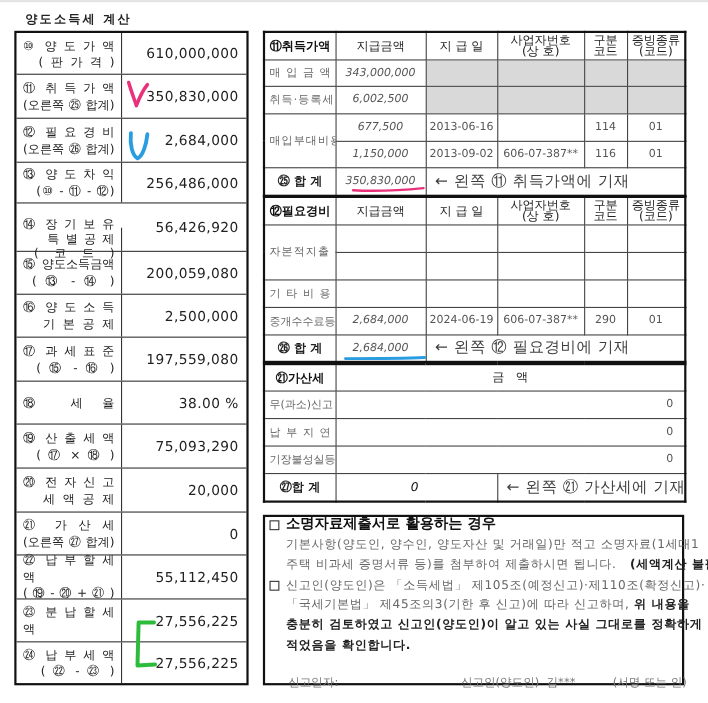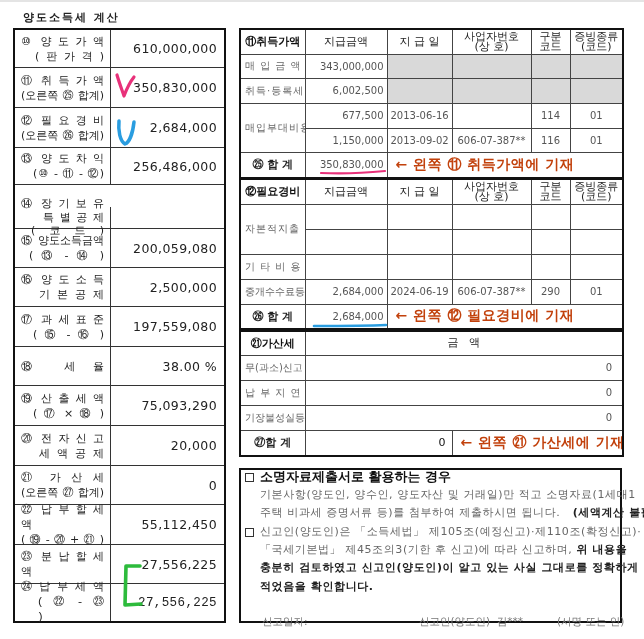--- a/index.html
+++ b/index.html
@@ -12,21 +12,21 @@
     position:absolute; left:23px; top:11px; font-size:11px; font-weight:bold;
     letter-spacing:2px; color:#222; line-height:13px; white-space:nowrap;
   }
 
   
   #left {
     position:absolute; left:13px; top:28px; width:213px; height:595px;
     border:2px solid #111; box-sizing:border-box;
   }
   .lrow { display:flex; border-bottom:1px solid #333; box-sizing:border-box; }
-  .lrow.last { border-bottom:none;font-family:Liberation Mono, monospace; }
+  .lrow.last { border-bottom:none; }
   .llabel {
     width:96px; border-right:1px solid #333; box-sizing:border-box;
     display:flex; flex-direction:column; justify-content:center;
     padding:0 6px 0 6px; font-size:11px; line-height:15px; color:#222;
   }
   .llabel span { display:block; text-align:justify; text-align-last:justify; overflow:visible; }
   .llabel.tight { line-height:13.5px;margin-top:22px; }
   .lval {
     flex:1; display:flex; align-items:center; justify-content:flex-end;
     padding-right:7px; font-size:12.5px; letter-spacing:0.4px; color:#222; white-space:nowrap;
@@ -38,25 +38,25 @@
     table-layout:fixed; border:2px solid #111;
   }
   table.rt td {
     border:1px solid #444; padding:0 3px; font-size:10px; color:#555;
     overflow:hidden; white-space:nowrap; vertical-align:middle;
   }
   table.rt td.h1 { font-size:11px; font-weight:bold; color:#111; text-align:center; }
   table.rt td.hc { font-size:11px; color:#222; text-align:center; line-height:10px; }
   table.rt td.hc span { display:block; }
   table.rt td.lbl { color:#666; font-size:10px; letter-spacing:1px; padding-left:4px; }
-  table.rt td.num { text-align:right; padding-right:3px; }
+  table.rt td.num { text-align:center; padding-right:3px;font-style:italic; }
   table.rt td.ctr { text-align:center; }
   table.rt td.gray { background:#d9d9d9; }
   table.rt td.tl { text-align:center; font-size:11px; font-weight:bold; color:#222;margin-left:12px; }
-  table.rt td.note { font-size:14px; font-weight:bold; color:#c2410c; padding-left:8px; letter-spacing:0.5px; }
+  table.rt td.note { font-size:14px; font-weight:normal; color:#404040; padding-left:8px; letter-spacing:0.5px; }
   table.rt td.wide { text-align:right; padding-right:10px; }
 
   
   #note {
     position:absolute; left:239px; top:468px; width:383px; height:155px;
     border:2px solid #111; box-sizing:border-box;
   }
   .nline { position:absolute; left:19px; height:14px; line-height:14px; white-space:nowrap; font-size:11px; color:#666; letter-spacing:0.6px; }
   .nline.head { font-size:13px; font-weight:bold; color:#111; letter-spacing:0; }
   .nline b { color:#222; }
@@ -102,20 +102,21 @@
       <span style="padding-left:12px">(⑩ - ⑪ - ⑫)</span>
     </div>
     <div class="lval">256,486,000</div>
   </div>
   <div class="lrow" style="height:44px">
     <div class="llabel tight">
       <span>⑭ 장 기 보 유</span>
       <span style="padding-left:22px">특 별 공 제</span>
       <span style="padding-left:10px">( 코   드 )</span>
     </div>
+    <div class="lval">56,426,920</div>
   </div>
   <div class="lrow" style="height:39px">
     <div class="llabel">
       <span>⑮양도소득금액</span>
       <span style="padding-left:8px">( ⑬ - ⑭ )</span>
     </div>
     <div class="lval">200,059,080</div>
   </div>
   <div class="lrow" style="height:39px">
     <div class="llabel">

